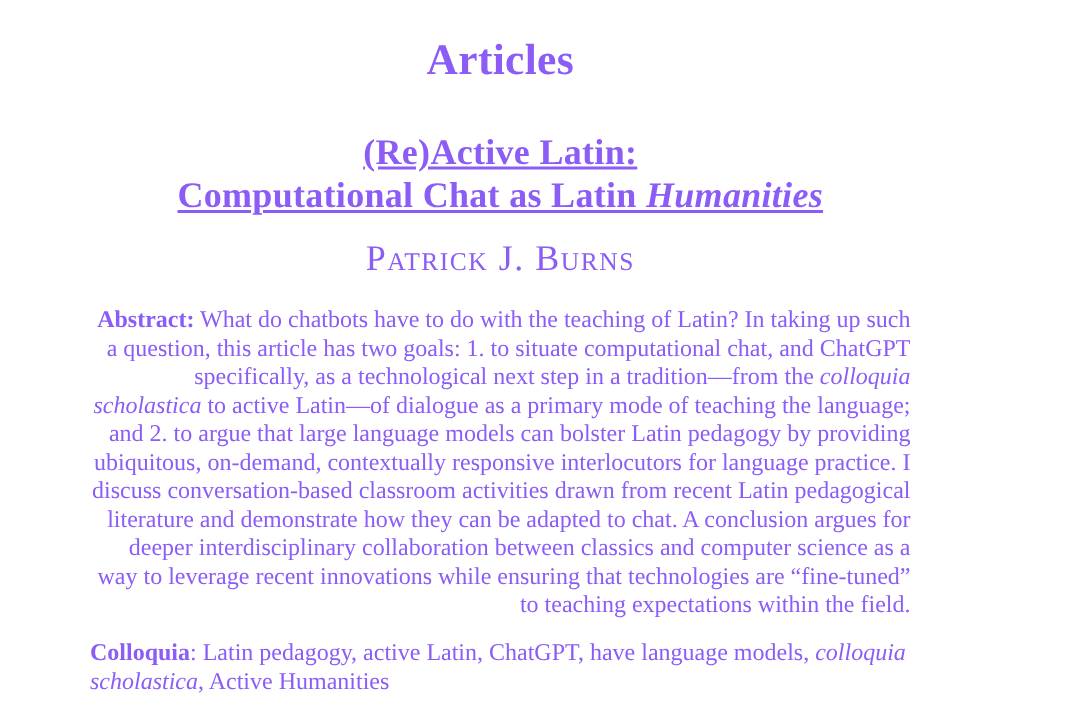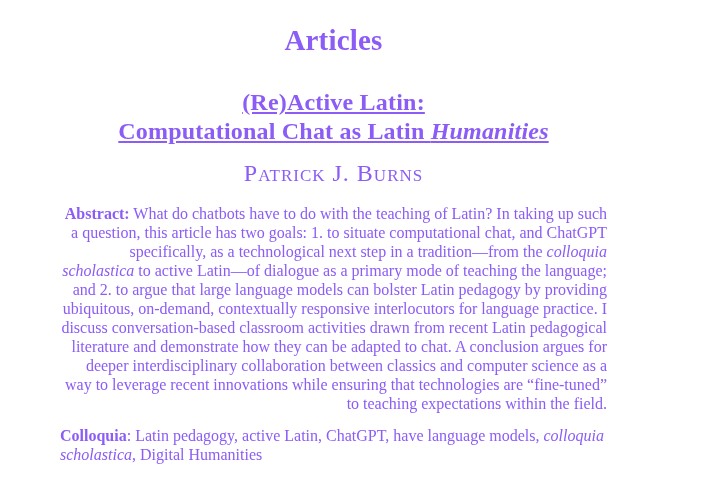--- a/index.html
+++ b/index.html
@@ -76,15 +76,15 @@
 
   <h2 class="article-title">
     <span class="title-line">(Re)Active Latin:</span>
     <span class="title-line"><span>Computational Chat as Latin </span><em>Humanities</em></span>
   </h2>
 
   <div class="author">Patrick J. Burns</div>
 
   <p class="abstract"><strong>Abstract:</strong><span> What do chatbots have to do with the teaching of Latin? In taking up such a question, this article has two goals: 1. to situate computational chat, and ChatGPT specifically, as a technological next step in a tradition—from the </span><em>colloquia scholastica</em><span> to active Latin—of dialogue as a primary mode of teaching the language; and 2. to argue that large language models can bolster Latin pedagogy by providing ubiquitous, on-demand, contextually responsive interlocutors for language practice. I discuss conversation-based classroom activities drawn from recent Latin pedagogical literature and demonstrate how they can be adapted to chat. A conclusion argues for deeper interdisciplinary collaboration between classics and computer science as a way to leverage recent innovations while ensuring that technologies are “fine-tuned” to teaching expectations within the field.</span></p>
 
-  <p class="keywords"><strong>Colloquia</strong><span>: Latin pedagogy, active Latin, ChatGPT, have language models, </span><em>colloquia scholastica</em><span>, Digital Humanities</span></p>
+  <p class="keywords"><strong>Colloquia</strong><span>: Latin pedagogy, active Latin, ChatGPT, have language models, </span><em>colloquia scholastica</em><span>, Active Humanities</span></p>
 
 </main>
 
 </body></html>

